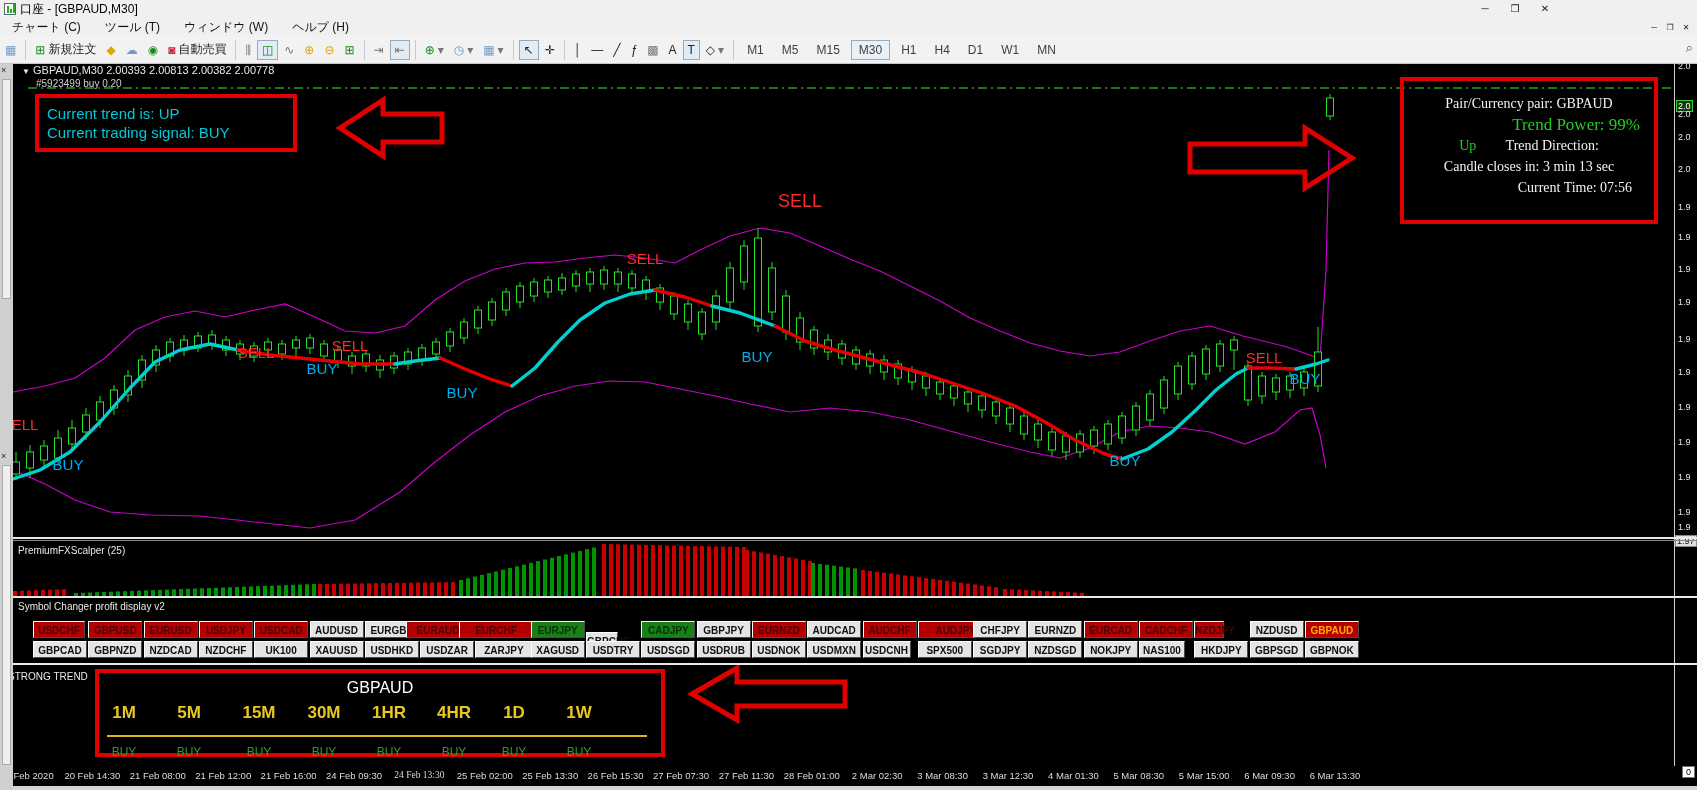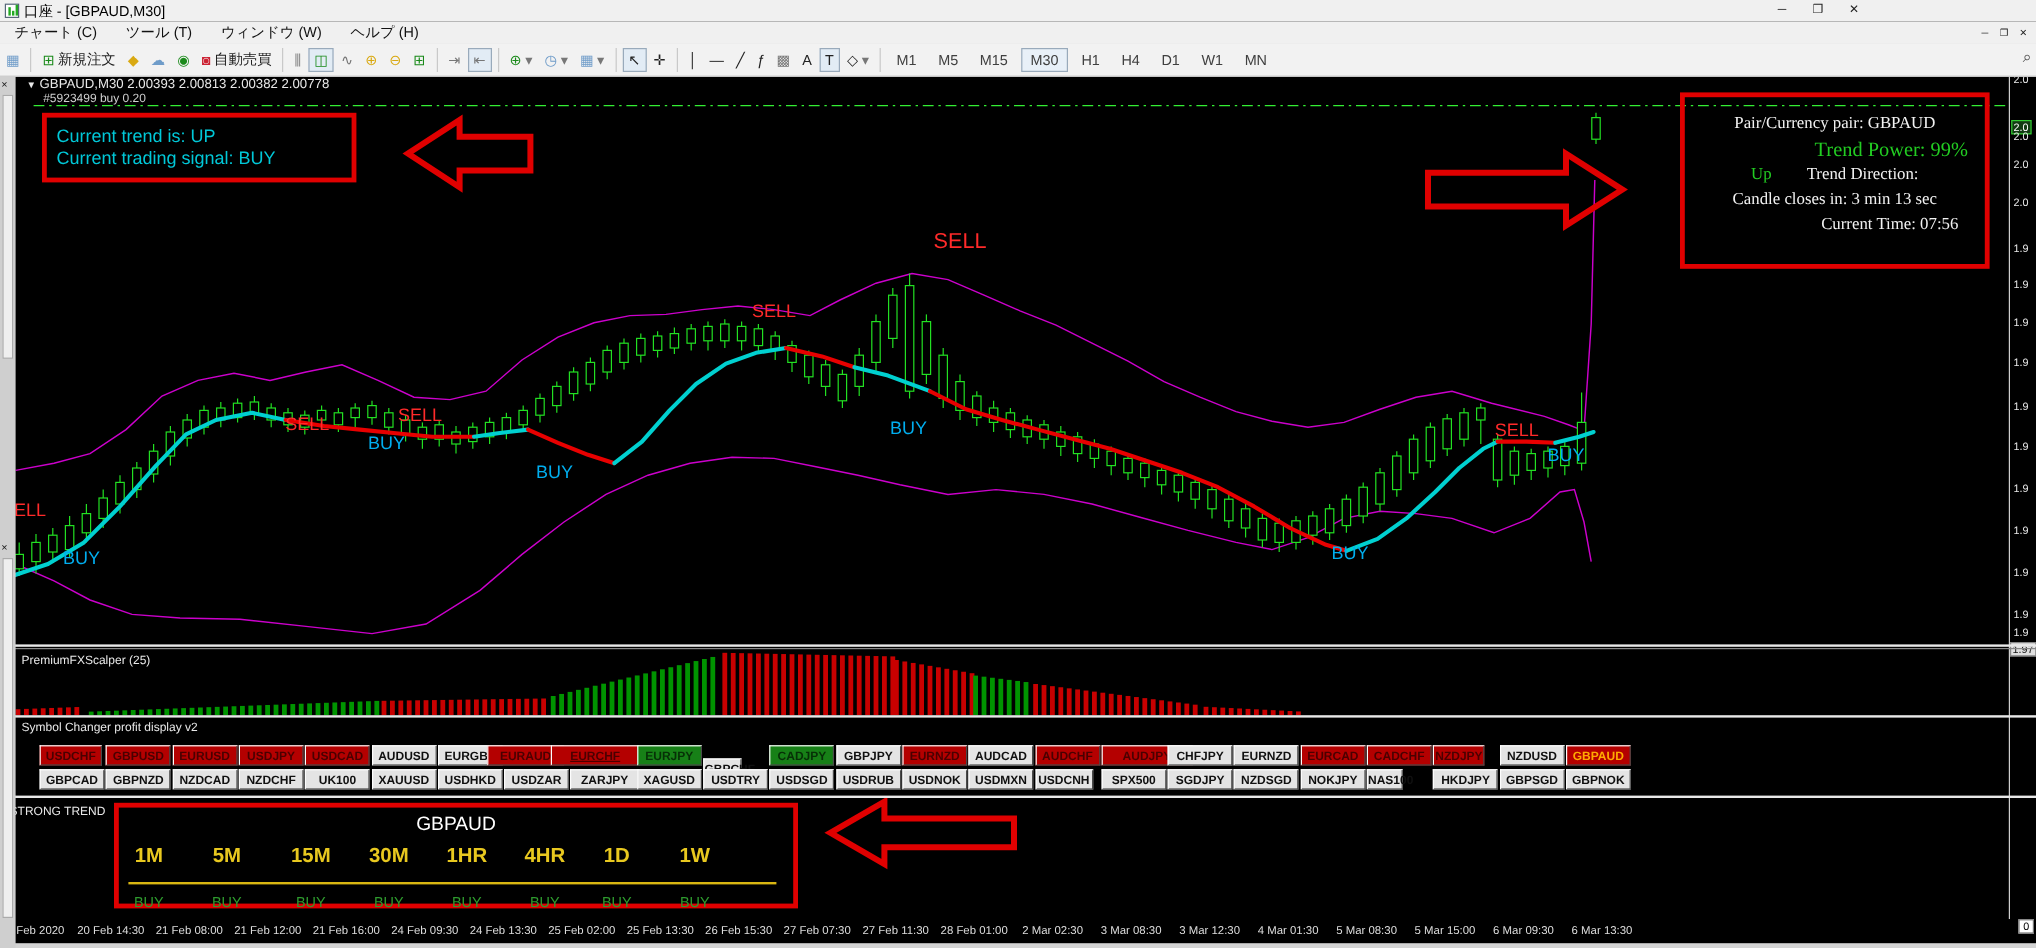--- a/index.html
+++ b/index.html
@@ -211,34 +211,34 @@
 
   <div id="symbol-grid">
       <div class="cell s-red" style="left: 33px; top: 621px; width: 52px;">USDCHF</div>
       <div class="cell s-red" style="left: 88.3px; top: 621px; width: 54px;">GBPUSD</div>
       <div class="cell s-red" style="left: 143.6px; top: 621px; width: 54px;">EURUSD</div>
       <div class="cell s-red" style="left: 198.9px; top: 621px; width: 54px;">USDJPY</div>
       <div class="cell s-red" style="left: 254.2px; top: 621px; width: 54px;">USDCAD</div>
       <div class="cell s-flat" style="left: 309.5px; top: 621px; width: 54px;">AUDUSD</div>
       <div class="cell s-flat" style="left: 364.8px; top: 621px; width: 54px;">EURGBP</div>
       <div class="cell s-red" style="left: 406px; top: 621px; width: 64px;">EURAUD</div>
-      <div class="cell s-red" style="left: 459px; top: 621px; width: 74px; text-decoration: underline;">EURCHF</div>
+      <div class="cell s-red" style="left: 459px; top: 621px; width: 74px;">EURCHF</div>
       <div class="cell s-green" style="left: 530.7px; top: 621px; width: 54px;">EURJPY</div>
       <div class="cell s-flat" style="left: 586px; top: 632px; width: 32px;">GBPCHF</div>
       <div class="cell s-green" style="left: 641.3px; top: 621px; width: 54px;">CADJPY</div>
       <div class="cell s-flat" style="left: 696.6px; top: 621px; width: 54px;">GBPJPY</div>
       <div class="cell s-red" style="left: 751.9px; top: 621px; width: 54px;">EURNZD</div>
       <div class="cell s-flat" style="left: 807.2px; top: 621px; width: 54px;">AUDCAD</div>
       <div class="cell s-red" style="left: 862.5px; top: 621px; width: 54px;">AUDCHF</div>
       <div class="cell s-red" style="left: 917.8px; top: 621px; width: 76px;">AUDJPY</div>
       <div class="cell s-flat" style="left: 973.1px; top: 621px; width: 54px;">CHFJPY</div>
       <div class="cell s-flat" style="left: 1028.4px; top: 621px; width: 54px;">EURNZD</div>
       <div class="cell s-red" style="left: 1083.7px; top: 621px; width: 54px;">EURCAD</div>
       <div class="cell s-red" style="left: 1139px; top: 621px; width: 54px;">CADCHF</div>
-      <div class="cell s-red" style="left: 1194.3px; top: 621px; width: 43px;">NZDJPY</div>
+      <div class="cell s-red" style="left: 1194.3px; top: 621px; width: 30px;">NZDJPY</div>
       <div class="cell s-flat" style="left: 1249.6px; top: 621px; width: 54px;">NZDUSD</div>
       <div class="cell s-cur" style="left: 1304.9px; top: 621px; width: 54px;">GBPAUD</div>
       <div class="cell s-flat" style="left: 33px; top: 641px; width: 54px;">GBPCAD</div>
       <div class="cell s-flat" style="left: 88.3px; top: 641px; width: 54px;">GBPNZD</div>
       <div class="cell s-flat" style="left: 143.6px; top: 641px; width: 54px;">NZDCAD</div>
       <div class="cell s-flat" style="left: 198.9px; top: 641px; width: 54px;">NZDCHF</div>
       <div class="cell s-flat" style="left: 254.2px; top: 641px; width: 54px;">UK100</div>
       <div class="cell s-flat" style="left: 309.5px; top: 641px; width: 54px;">XAUUSD</div>
       <div class="cell s-flat" style="left: 364.8px; top: 641px; width: 54px;">USDHKD</div>
       <div class="cell s-flat" style="left: 420.1px; top: 641px; width: 54px;">USDZAR</div>
@@ -247,21 +247,21 @@
       <div class="cell s-flat" style="left: 586px; top: 641px; width: 54px;">USDTRY</div>
       <div class="cell s-flat" style="left: 641.3px; top: 641px; width: 54px;">USDSGD</div>
       <div class="cell s-flat" style="left: 696.6px; top: 641px; width: 54px;">USDRUB</div>
       <div class="cell s-flat" style="left: 751.9px; top: 641px; width: 54px;">USDNOK</div>
       <div class="cell s-flat" style="left: 807.2px; top: 641px; width: 54px;">USDMXN</div>
       <div class="cell s-flat" style="left: 862.5px; top: 641px; width: 48px;">USDCNH</div>
       <div class="cell s-flat" style="left: 917.8px; top: 641px; width: 54px;">SPX500</div>
       <div class="cell s-flat" style="left: 973.1px; top: 641px; width: 54px;">SGDJPY</div>
       <div class="cell s-flat" style="left: 1028.4px; top: 641px; width: 54px;">NZDSGD</div>
       <div class="cell s-flat" style="left: 1083.7px; top: 641px; width: 54px;">NOKJPY</div>
-      <div class="cell s-flat" style="left: 1139px; top: 641px; width: 30px;">NAS100</div>
+      <div class="cell s-flat" style="left: 1139px; top: 641px; width: 46px;">NAS100</div>
       <div class="cell s-flat" style="left: 1194.3px; top: 641px; width: 54px;">HKDJPY</div>
       <div class="cell s-flat" style="left: 1249.6px; top: 641px; width: 54px;">GBPSGD</div>
       <div class="cell s-flat" style="left: 1304.9px; top: 641px; width: 54px;">GBPNOK</div>
     </div>
 
   <div id="infobox1" class="redbox">
     <div>Current trend is: UP</div>
     <div>Current trading signal: BUY</div>
   </div>
   <div id="infobox2" class="redbox">
@@ -314,21 +314,21 @@
       <span class="pl" style="top: 459px;">1.9</span>
       <span class="pl grey" style="top: 472px;">1.97</span>
     </div>
   <div id="datebar">
       <span class="dl" style="left: 27px;">19 Feb 2020</span>
       <span class="dl" style="left: 92.4px;">20 Feb 14:30</span>
       <span class="dl" style="left: 157.8px;">21 Feb 08:00</span>
       <span class="dl" style="left: 223.2px;">21 Feb 12:00</span>
       <span class="dl" style="left: 288.6px;">21 Feb 16:00</span>
       <span class="dl" style="left: 354px;">24 Feb 09:30</span>
-      <span class="dl" style="left: 419.4px;">24 Feb 13:30</span>
+      <span class="dl" style="left: 419.4px; font-family: Liberation Serif, serif;">24 Feb 13:30</span>
       <span class="dl" style="left: 484.8px;">25 Feb 02:00</span>
       <span class="dl" style="left: 550.2px;">25 Feb 13:30</span>
       <span class="dl" style="left: 615.6px;">26 Feb 15:30</span>
       <span class="dl" style="left: 681px;">27 Feb 07:30</span>
       <span class="dl" style="left: 746.4px;">27 Feb 11:30</span>
       <span class="dl" style="left: 811.8px;">28 Feb 01:00</span>
       <span class="dl" style="left: 877.2px;">2 Mar 02:30</span>
       <span class="dl" style="left: 942.6px;">3 Mar 08:30</span>
       <span class="dl" style="left: 1008px;">3 Mar 12:30</span>
       <span class="dl" style="left: 1073.4px;">4 Mar 01:30</span>

